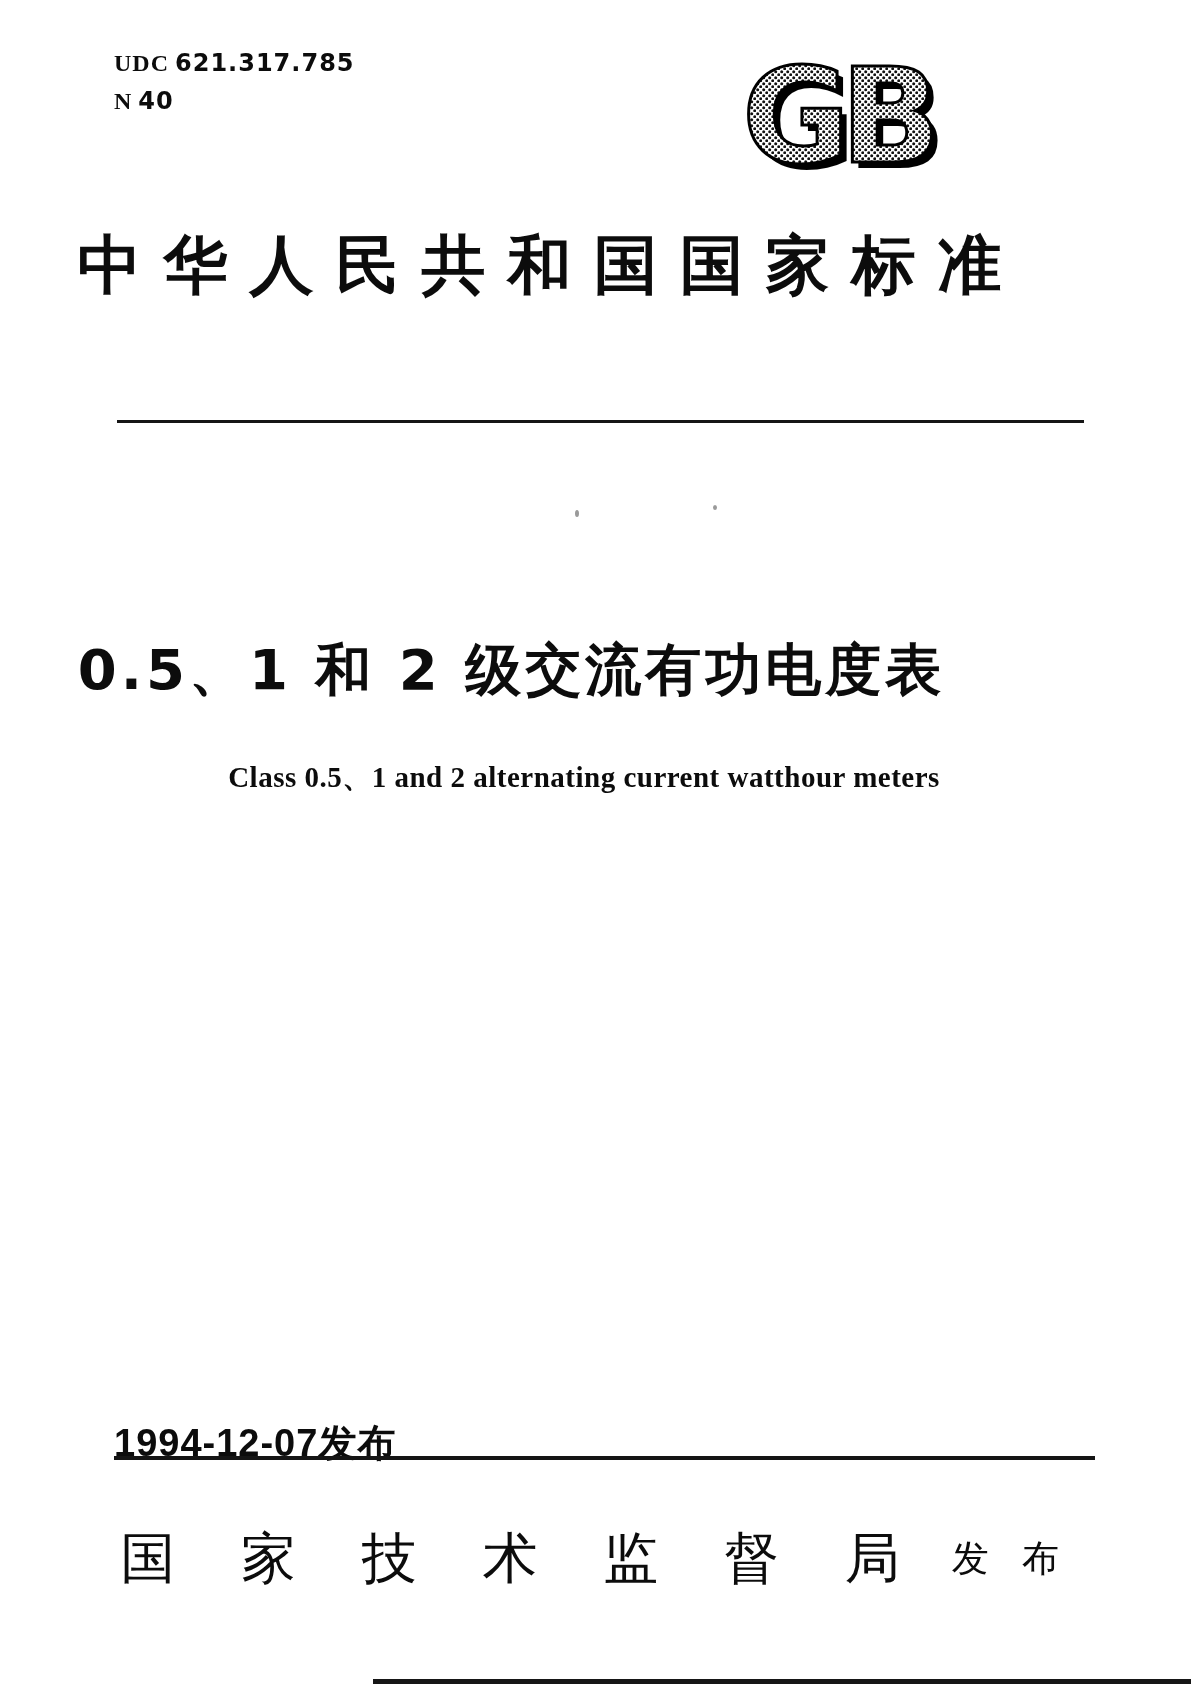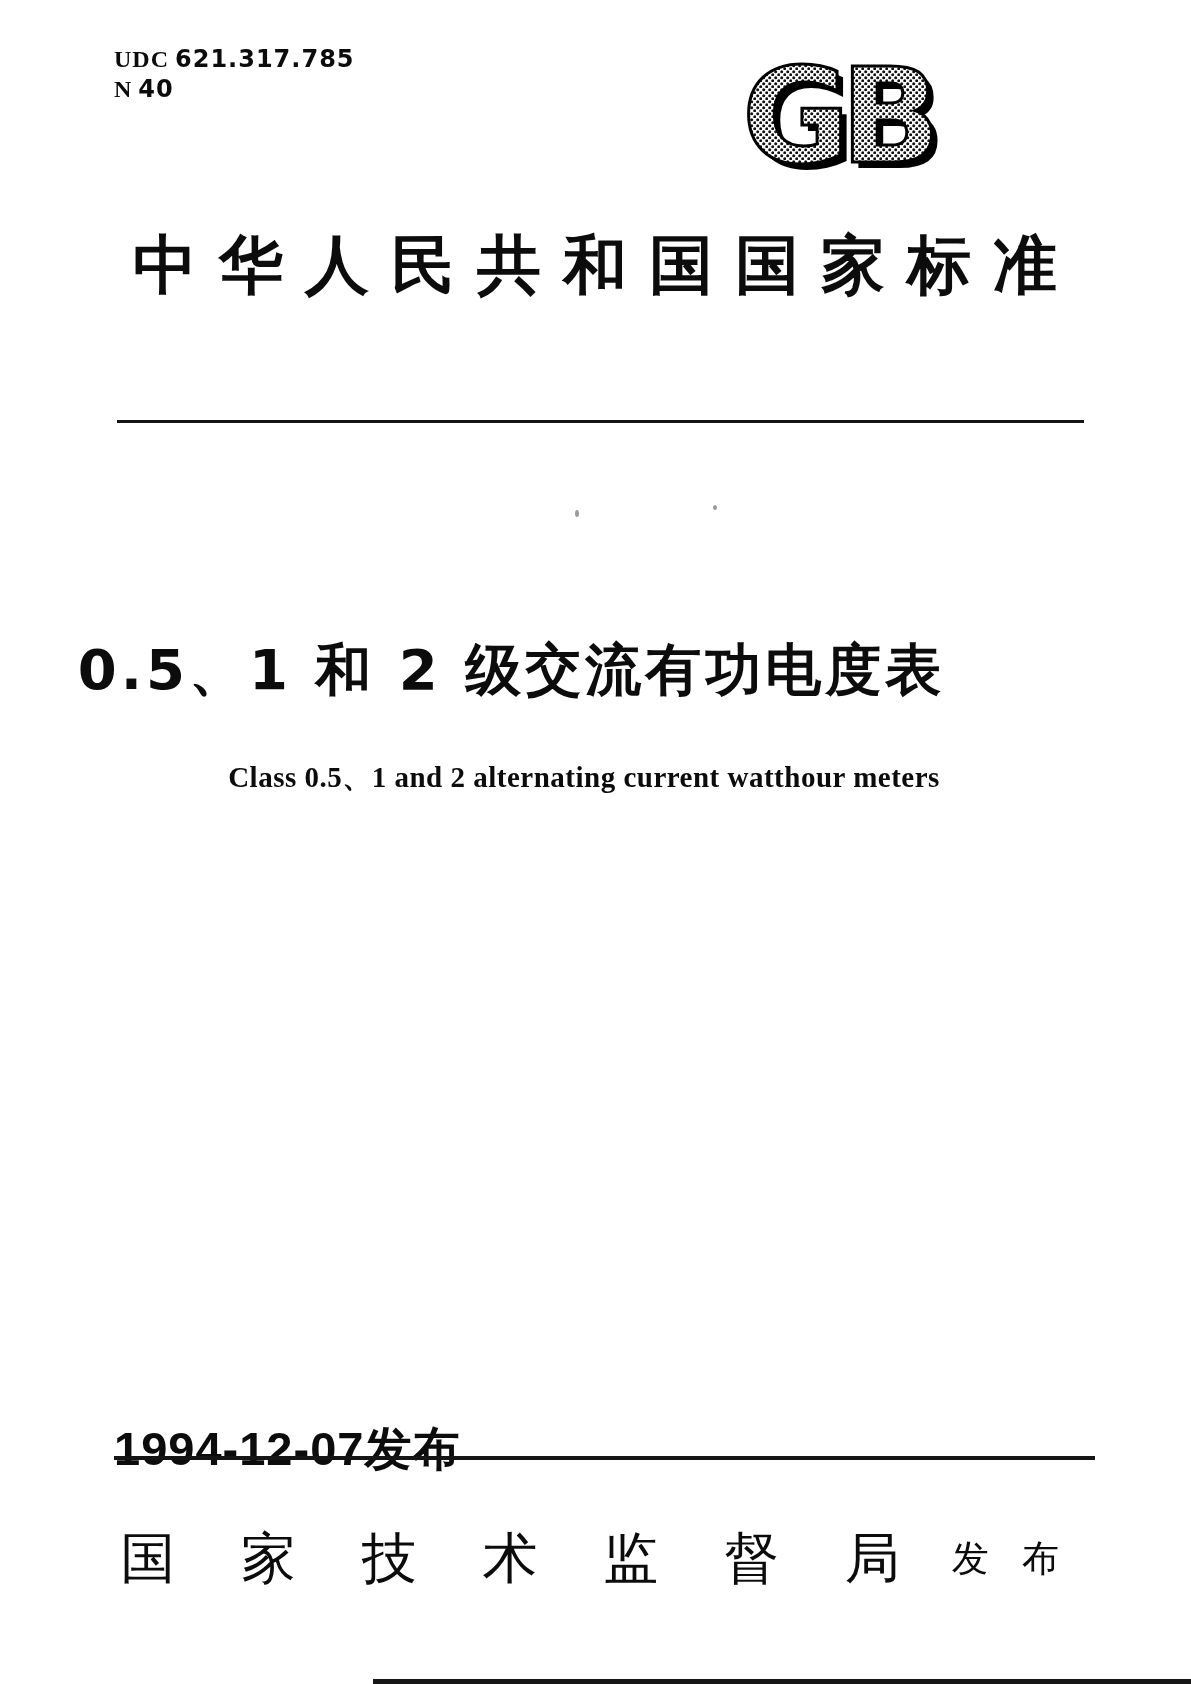--- a/index.html
+++ b/index.html
@@ -7,31 +7,31 @@
     width: 1191px; height: 1684px;
     background: #ffffff;
     position: relative;
     font-family: "Liberation Serif", serif;
     color: #0c0c0c;
     overflow: hidden;
   }
   .abs { position: absolute; }
 
   
-  .udc-block { left: 114px; top: 44px; font-size: 24px; line-height: 30px; white-space: nowrap; }
+  .udc-block { left: 114px; top: 44px; font-size: 24px; line-height: 38px; white-space: nowrap; }
   .udc-label, .n-label { font-family: "Liberation Serif", serif; font-weight: 700; letter-spacing: 1px; }
   .udc-number, .n-number { font-family: "DejaVu Sans", sans-serif; font-weight: 600; letter-spacing: 1px; }
 
   
   .gb-logo { left: 738px; top: 52px; }
 
   
   .heading {
     left: 0; top: 222px; width: 1079px;
-    text-align: right;
+    text-align: center;
     font-family: "Liberation Serif", serif;
     font-weight: 700;
     font-size: 64px;
     letter-spacing: 22px;
     text-indent: 22px;
     white-space: nowrap;
   }
 
   
   .std-block { left: 790px; top: 320px; text-align: left; line-height: 37px; white-space: nowrap; }
@@ -61,21 +61,21 @@
     letter-spacing: 0.5px;
     white-space: nowrap;
   }
 
   
   .dates-row {
     left: 114px; top: 1418px; width: 981px;
     display: flex; justify-content: space-between;
     font-family: "Liberation Sans", sans-serif;
     font-weight: 700;
-    font-size: 47px;
+    font-size: 38px;
     letter-spacing: 1px;
     white-space: nowrap;
   }
   .rule-bottom { left: 114px; top: 1456px; width: 981px; height: 4px; background: #151515; }
 
   
   .publisher-row {
     left: 0; top: 1522px; width: 1191px;
     text-align: center;
     white-space: nowrap;

